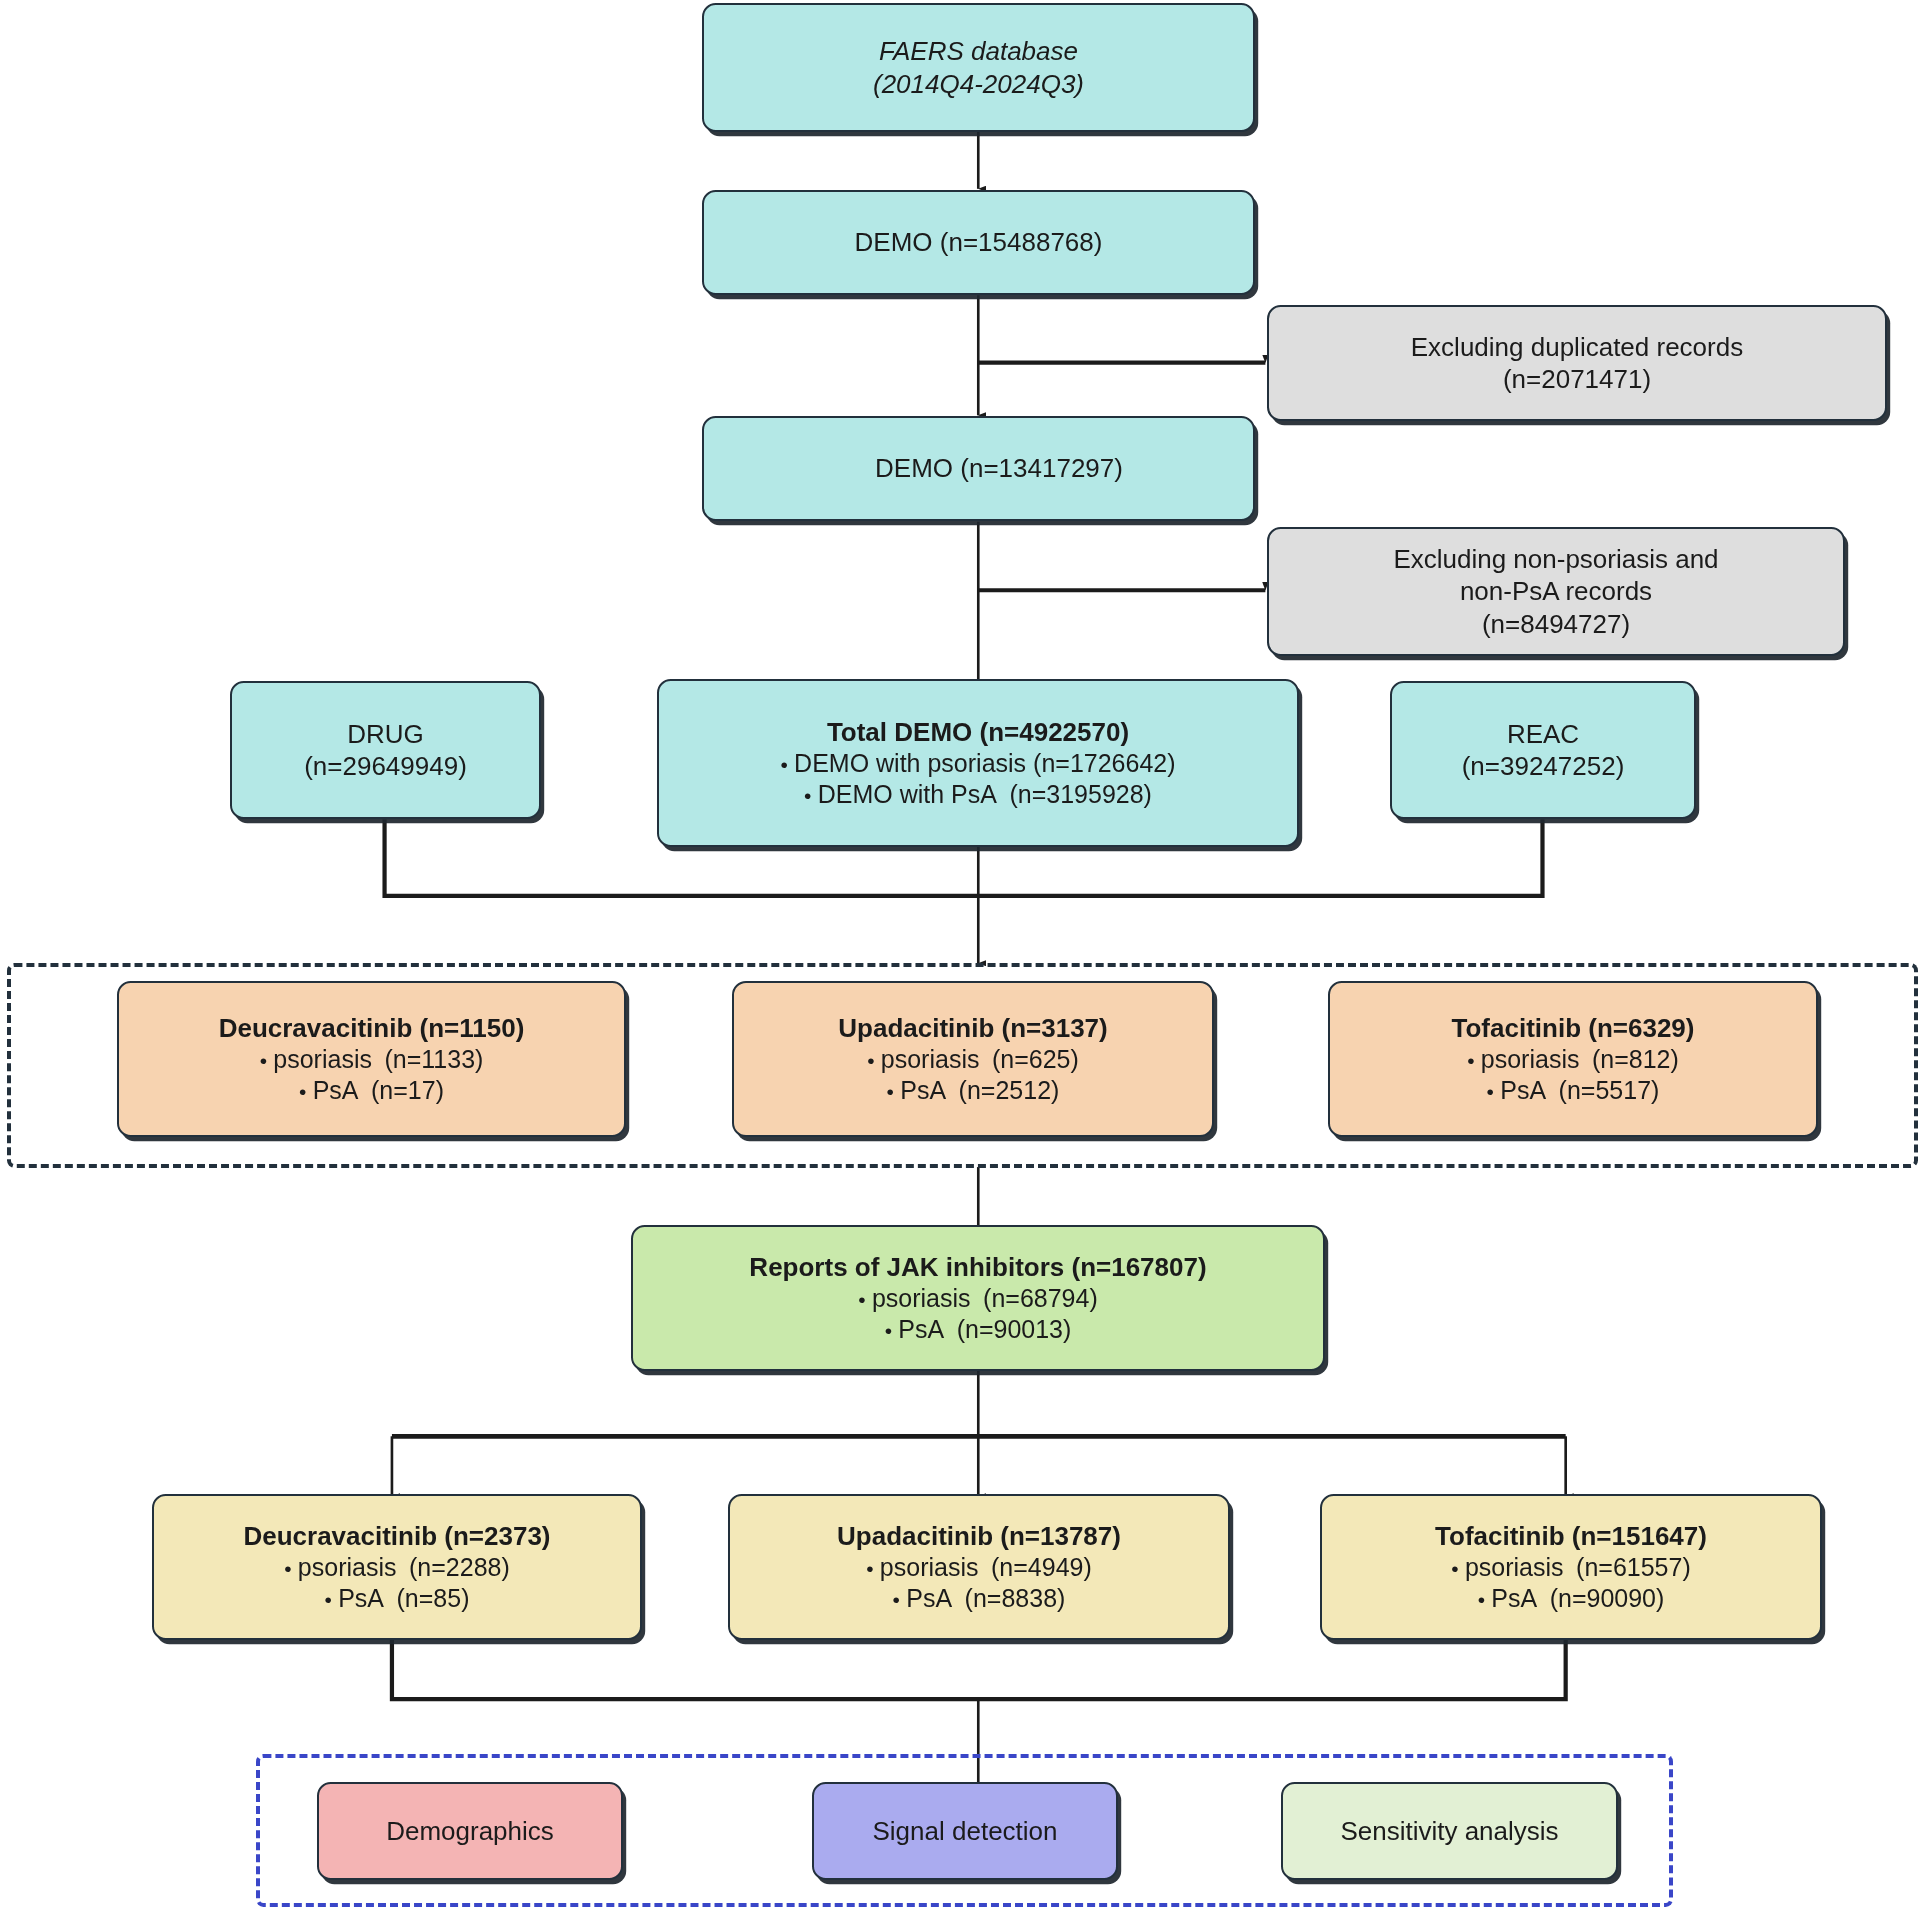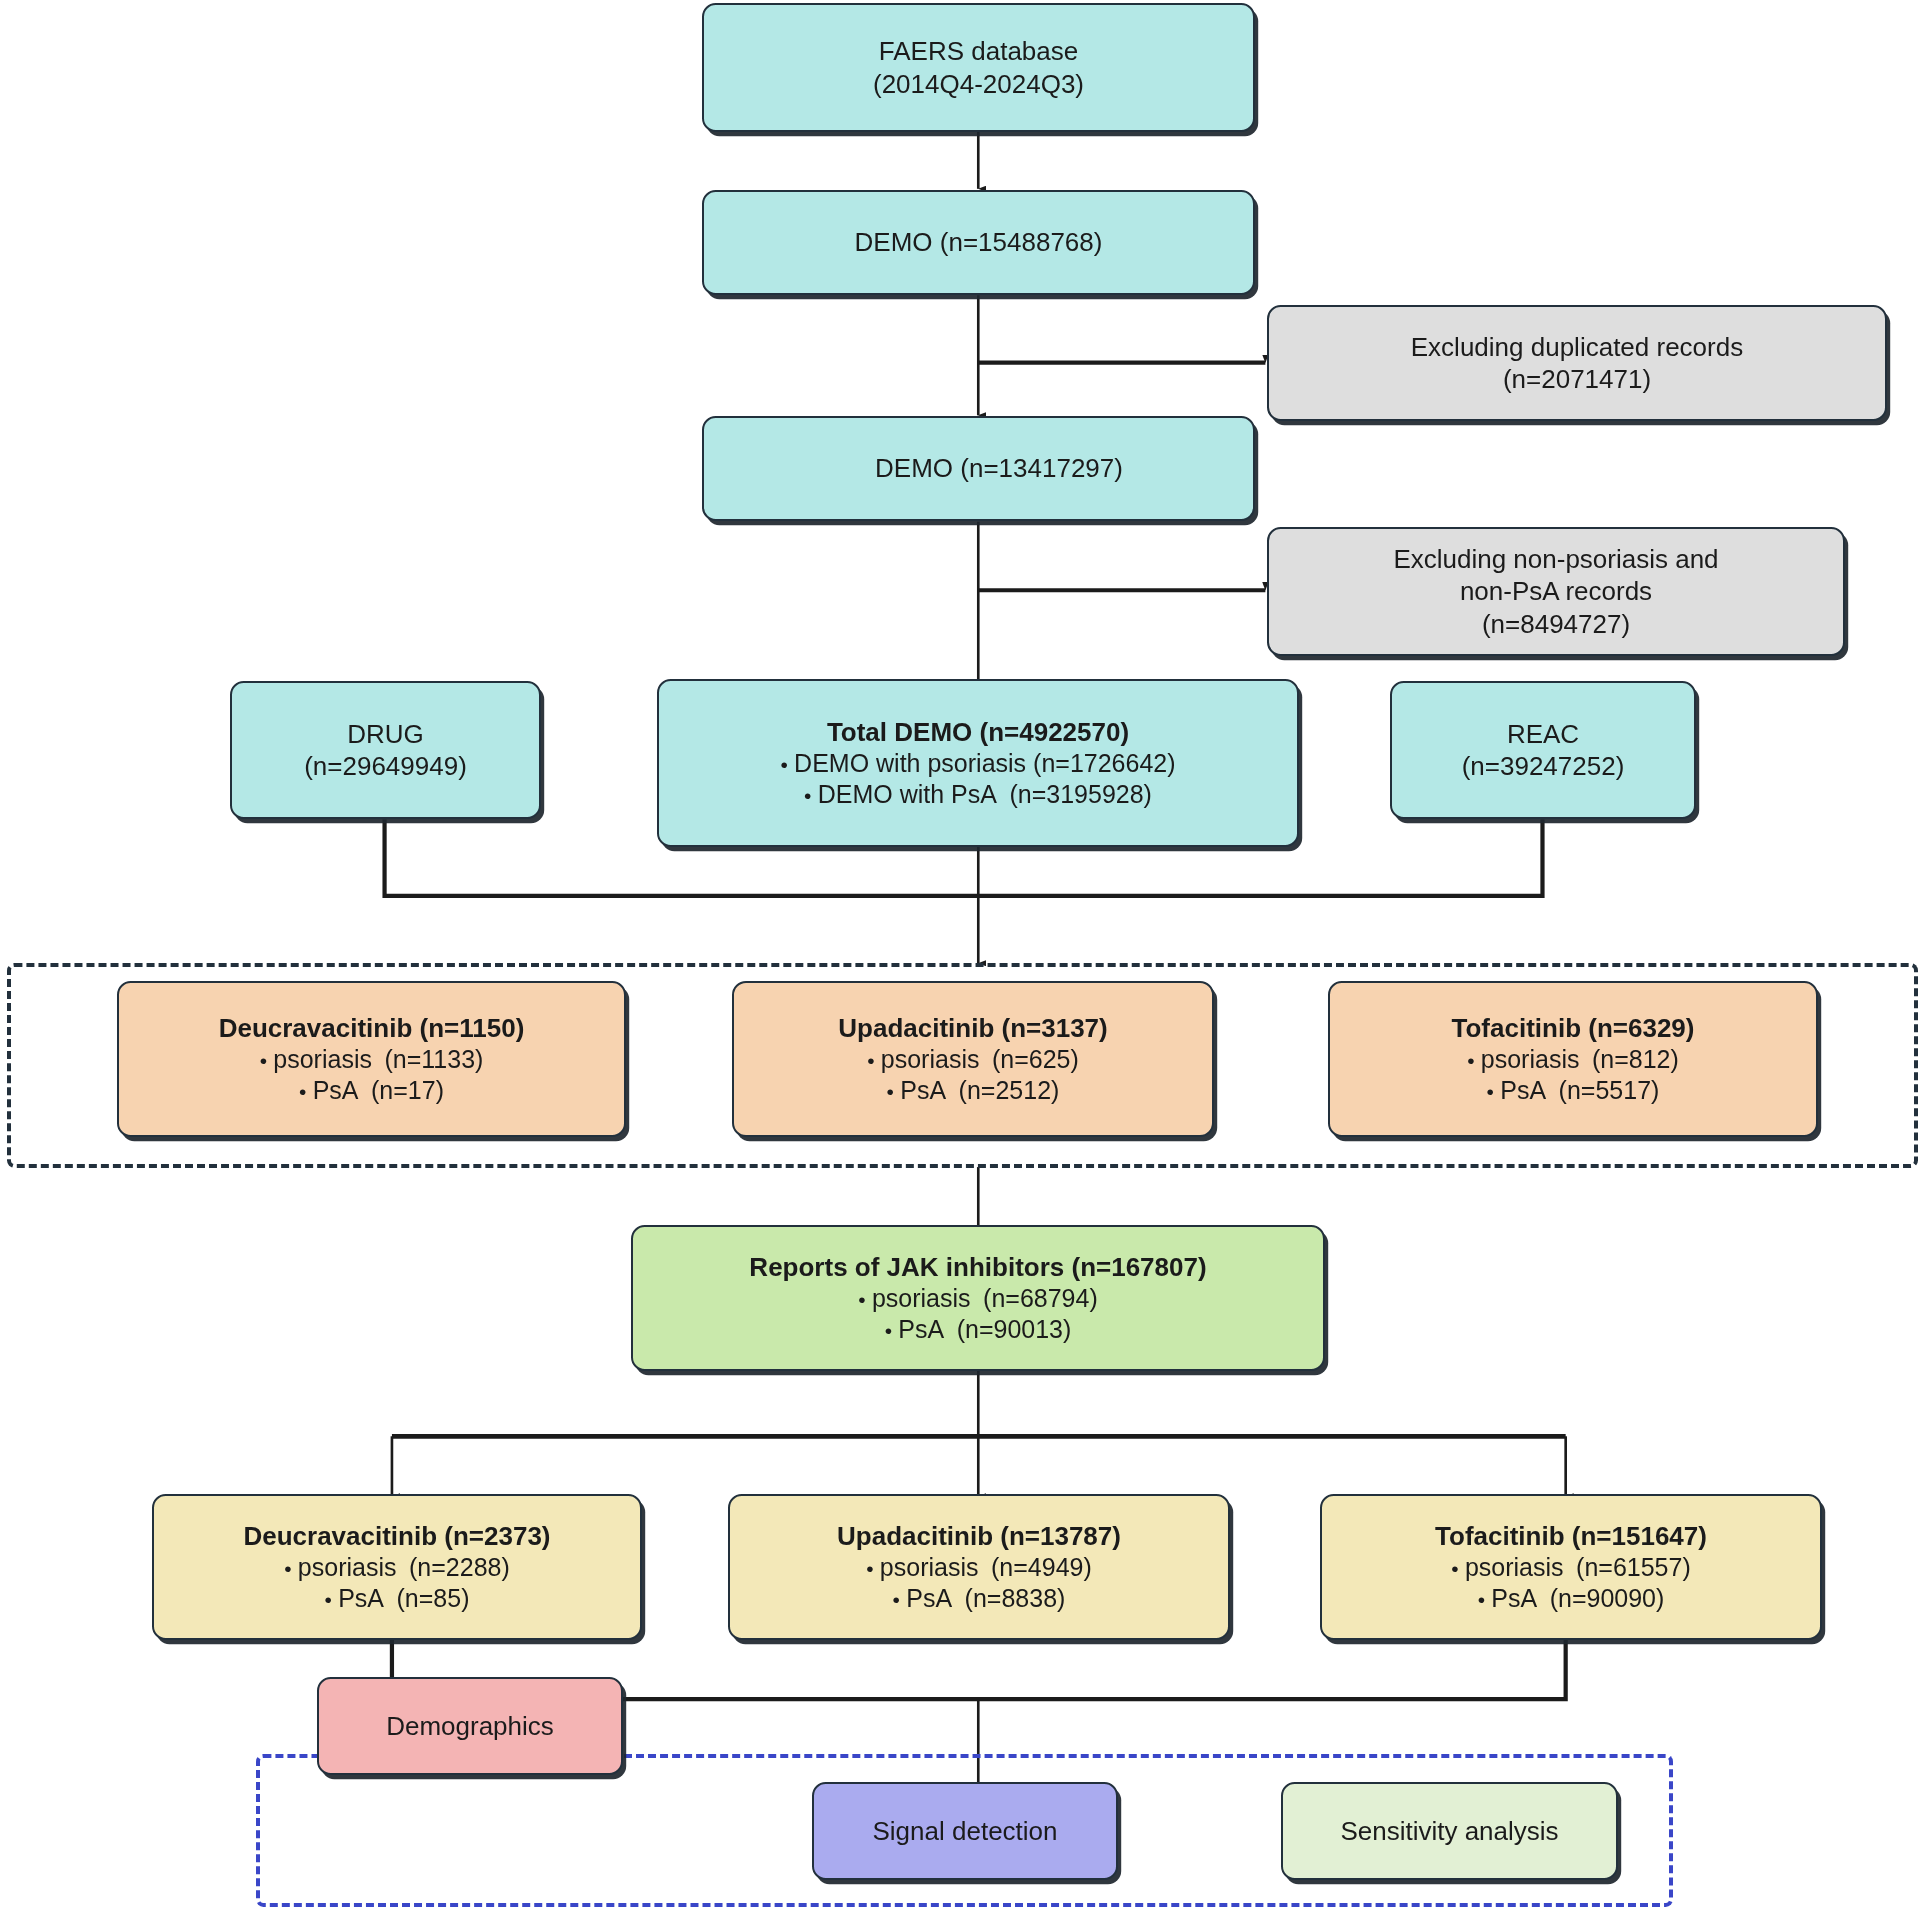--- a/index.html
+++ b/index.html
@@ -92,21 +92,21 @@
       <path d="M2972,2726 L2972,2840" marker-end="url(#arrow)"></path>
 
       <path d="M744,3110 L744,3225 L2972,3225 L2972,3110" stroke-width="8"></path>
       <path d="M1857,3225 L1857,3388" marker-end="url(#arrow)"></path>
     </g>
   </svg>
 
   <div class="dashbox dark" style="left:7.4px; top:963px; width:1911px; height:205px;"></div>
   <div class="dashbox blue" style="left:256px; top:1754px; width:1417px; height:153px;"></div>
 
-  <div class="node cyan" style="left:702px; top:3.2px; width:553px; height:129px;">
+  <div class="node cyan" style="left:702px; top:3.2px; width:553px; height:129px;font-style:italic;">
     <div class="ttl">FAERS database</div>
     <div class="ttl">(2014Q4-2024Q3)</div>
   </div>
 
   <div class="node cyan" style="left:702px; top:190px; width:553px; height:105px;">
     <div class="ttl">DEMO (n=15488768)</div>
   </div>
 
   <div class="node grey" style="left:1267px; top:305px; width:620px; height:116px;">
     <div class="ttl">Excluding duplicated records</div>
@@ -206,21 +206,21 @@
   <div class="node yellow" style="left:1320px; top:1494px; width:502px; height:146px;">
     <div class="ttl b">Tofacitinib (n=151647)</div>
     <div class="sub">
       <span class="bul">•</span><span>psoriasis (n=61557)</span>
     </div>
     <div class="sub">
       <span class="bul">•</span><span>PsA (n=90090)</span>
     </div>
   </div>
 
-  <div class="node pink" style="left:317px; top:1677px; width:306px; height:98px;">
+  <div class="node pink" style="left:317px; top:1782px; width:306px; height:98px;">
     <div class="ttl">Demographics</div>
   </div>
 
   <div class="node violet" style="left:812px; top:1782px; width:306px; height:98px;">
     <div class="ttl">Signal detection</div>
   </div>
 
   <div class="node mint" style="left:1281px; top:1782px; width:337px; height:98px;">
     <div class="ttl">Sensitivity analysis</div>
   </div>

